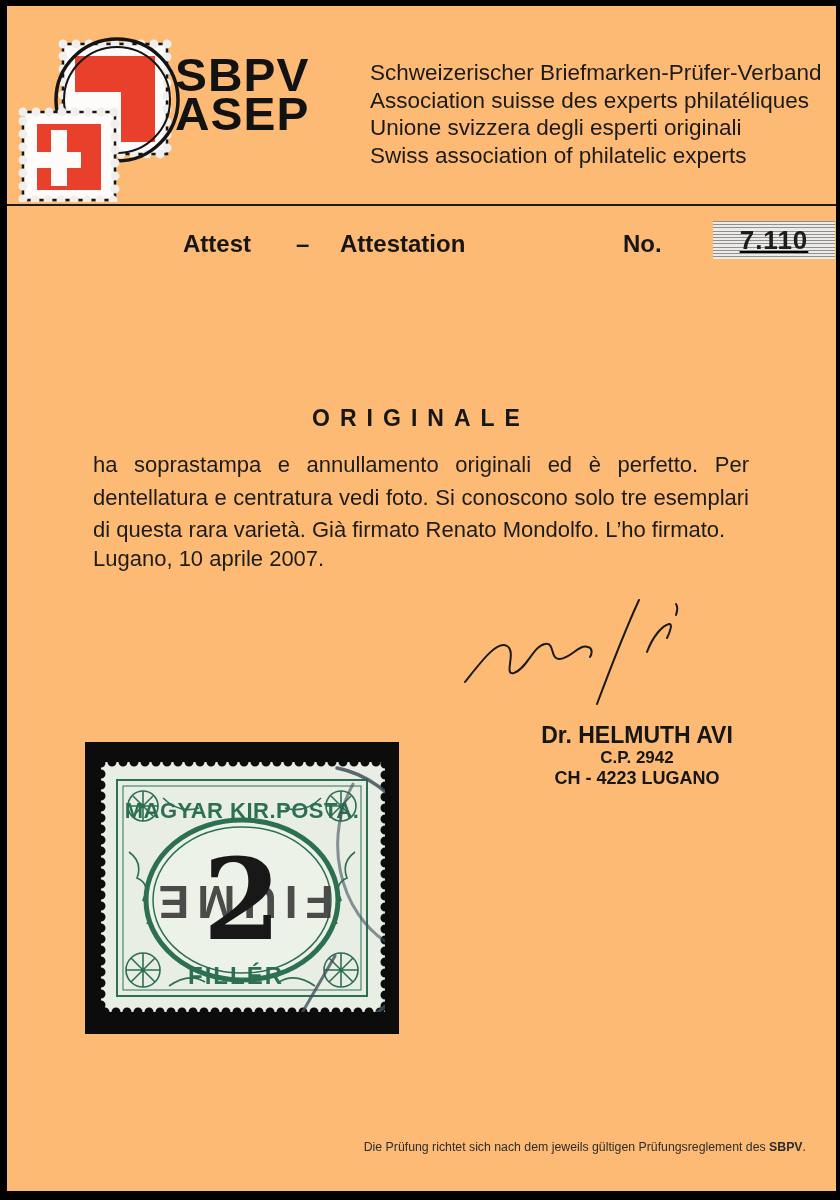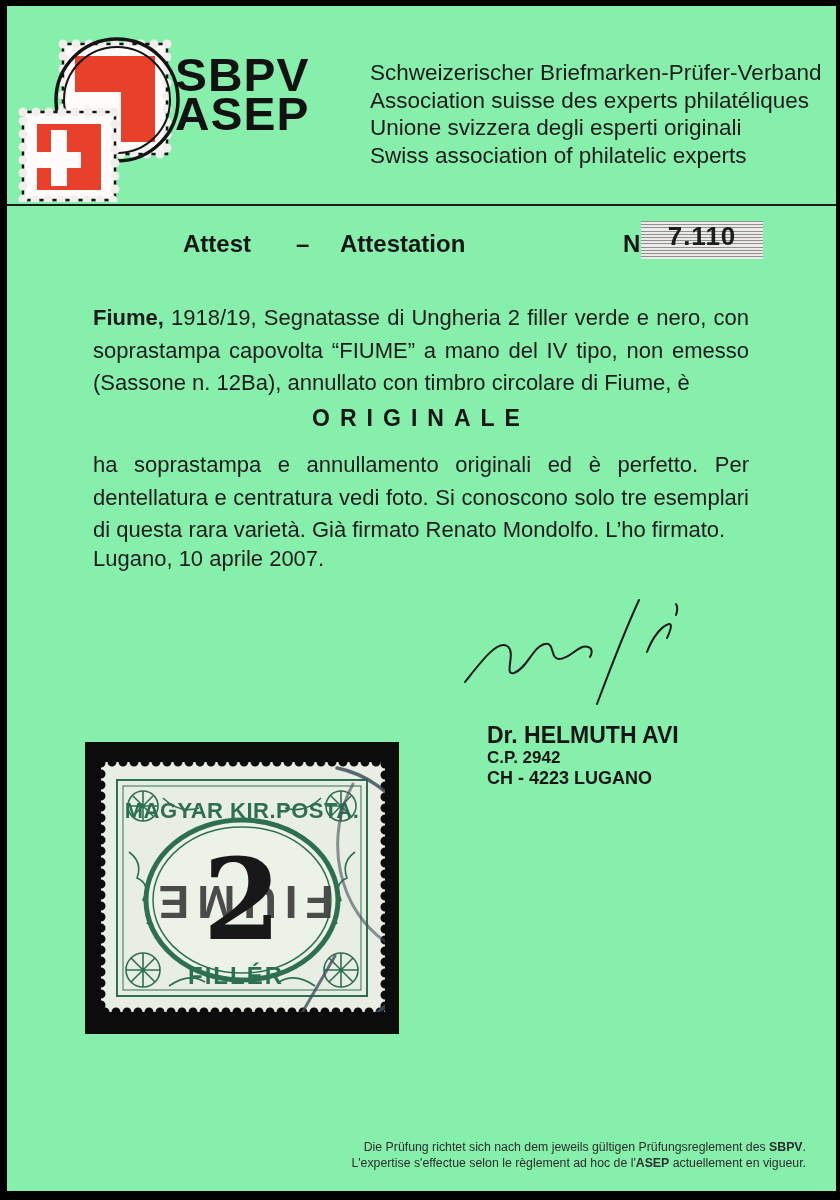--- a/index.html
+++ b/index.html
@@ -4,53 +4,53 @@
 <style>
   html,body{margin:0;padding:0;}
   body{
     width:840px;height:1200px;position:relative;
     background:#000;overflow:hidden;
     font-family:"Liberation Sans","DejaVu Sans",sans-serif;
     -webkit-font-smoothing:antialiased;
   }
   .page{
     position:absolute;left:7px;top:6px;right:4px;bottom:9px;
-    background:#86efac;
+    background:#fdba74;
   }
   .abs{position:absolute;}
 
   
   .brand{left:168px;top:50px;font-weight:700;font-size:46px;line-height:39px;
          letter-spacing:1px;color:#121212;transform:scale(1.04,1.0);transform-origin:left top;}
   .orgs{left:363px;top:53px;font-size:22.5px;line-height:27.5px;color:#1b1b1b;}
   .divider{left:0;right:0;top:198px;height:2px;background:#1c1c1c;}
 
   
   .t-attest{left:176px;top:224px;font-size:24px;font-weight:700;color:#161616;}
   .t-dash{left:289px;top:224px;font-size:24px;font-weight:700;color:#161616;}
   .t-attestation{left:333px;top:224px;font-size:24px;font-weight:700;color:#161616;}
   .t-no{left:616px;top:224px;font-size:24px;font-weight:700;color:#161616;}
   .no-box{
-    left:634px;top:215px;width:122px;height:38px;
+    left:706px;top:215px;width:122px;height:38px;
     background:repeating-linear-gradient(to bottom,#8f8f8f 0,#8f8f8f 1px,#edebe8 1px,#edebe8 3.2px);
-    display:flex;justify-content:center;
+    display:flex;align-items:center;justify-content:center;text-decoration:underline;
   }
   .no-box span{font-size:26px;font-weight:700;color:#1d1d1d;letter-spacing:1px;}
 
   
   .para{left:86px;width:656px;font-size:22px;line-height:32.5px;color:#1c1c1c;
         text-align:justify;}
   .p1{top:296px;}
   .p2{top:443px;}
   .originale{left:86px;top:399px;width:656px;text-align:center;
              font-size:23px;font-weight:700;letter-spacing:10px;color:#161616;}
   .dateline{left:86px;top:540px;font-size:22px;color:#1c1c1c;}
 
   
-  .expert{left:480px;top:716px;width:300px;color:#161616;}
+  .expert{left:480px;top:716px;width:300px;text-align:center;color:#161616;}
   .expert .nm{font-size:23px;font-weight:700;line-height:26px;}
   .expert .rl{font-size:17px;font-weight:700;line-height:20px;}
   .expert .bx{font-size:17px;font-weight:700;line-height:20px;}
   .expert .ct{font-size:18px;font-weight:700;line-height:21px;}
 
   
   .footer{right:30px;top:1134px;text-align:right;font-size:12.3px;line-height:15.5px;color:#2d2d2d;}
   .footer b{font-weight:700;}
 
   svg{display:block;}
@@ -98,21 +98,20 @@
   <div class="abs divider"></div>
 
   <span class="abs t-attest">Attest</span>
   <span class="abs t-dash">–</span>
   <span class="abs t-attestation">Attestation</span>
   <span class="abs t-no">No.</span>
   <div class="abs no-box">
     <span>7.110</span>
   </div>
 
-  <div class="abs para p1"><b>Fiume,</b><span> 1918/19, Segnatasse di Ungheria 2 filler verde e nero, con soprastampa capovolta “FIUME” a mano del IV tipo, non emesso (Sassone n. 12Ba), annullato con timbro circolare di Fiume, è</span></div>
 
   <div class="abs originale">ORIGINALE</div>
 
   <div class="abs para p2">ha soprastampa e annullamento originali ed è perfetto. Per dentellatura e centratura vedi foto. Si conoscono solo tre esemplari di questa rara varietà. Già firmato Renato Mondolfo. L’ho firmato.</div>
 
   <div class="abs dateline">Lugano, 10 aprile 2007.</div>
 
   <svg class="abs" style="left:450px;top:580px;" width="290" height="140" viewBox="0 0 290 140">
     <g fill="none" stroke="#1a1a1a" stroke-width="2" stroke-linecap="round">
       <path d="M8,96 C24,76 40,54 50,60 C60,66 46,90 57,87 C70,83 76,60 88,58 C98,56 93,73 102,73 C114,73 121,58 131,61 C136,62 135,68 133,71"></path>
@@ -171,16 +170,15 @@
 
     <g clip-path="url(#paperclip)" fill="none" stroke="#40505b" stroke-linecap="round">
       <path d="M252,26 A96,112 0 0 1 214,288" stroke-width="3.5" opacity="0.85"></path>
       <path d="M268,42 A96,112 0 0 0 301,200" stroke-width="3" opacity="0.6"></path>
       <path d="M206,290 L250,214" stroke-width="3" opacity="0.8"></path>
     </g>
   </svg>
 
   <div class="abs footer">
     <div><span>Die Prüfung richtet sich nach dem jeweils gültigen Prüfungsreglement des </span><b>SBPV</b><span>.</span></div>
-    <div><span>L'expertise s'effectue selon le règlement ad hoc de l'</span><b>ASEP</b><span> actuellement en vigueur.</span></div>
   </div>
 
 </div>
 
 </body></html>

